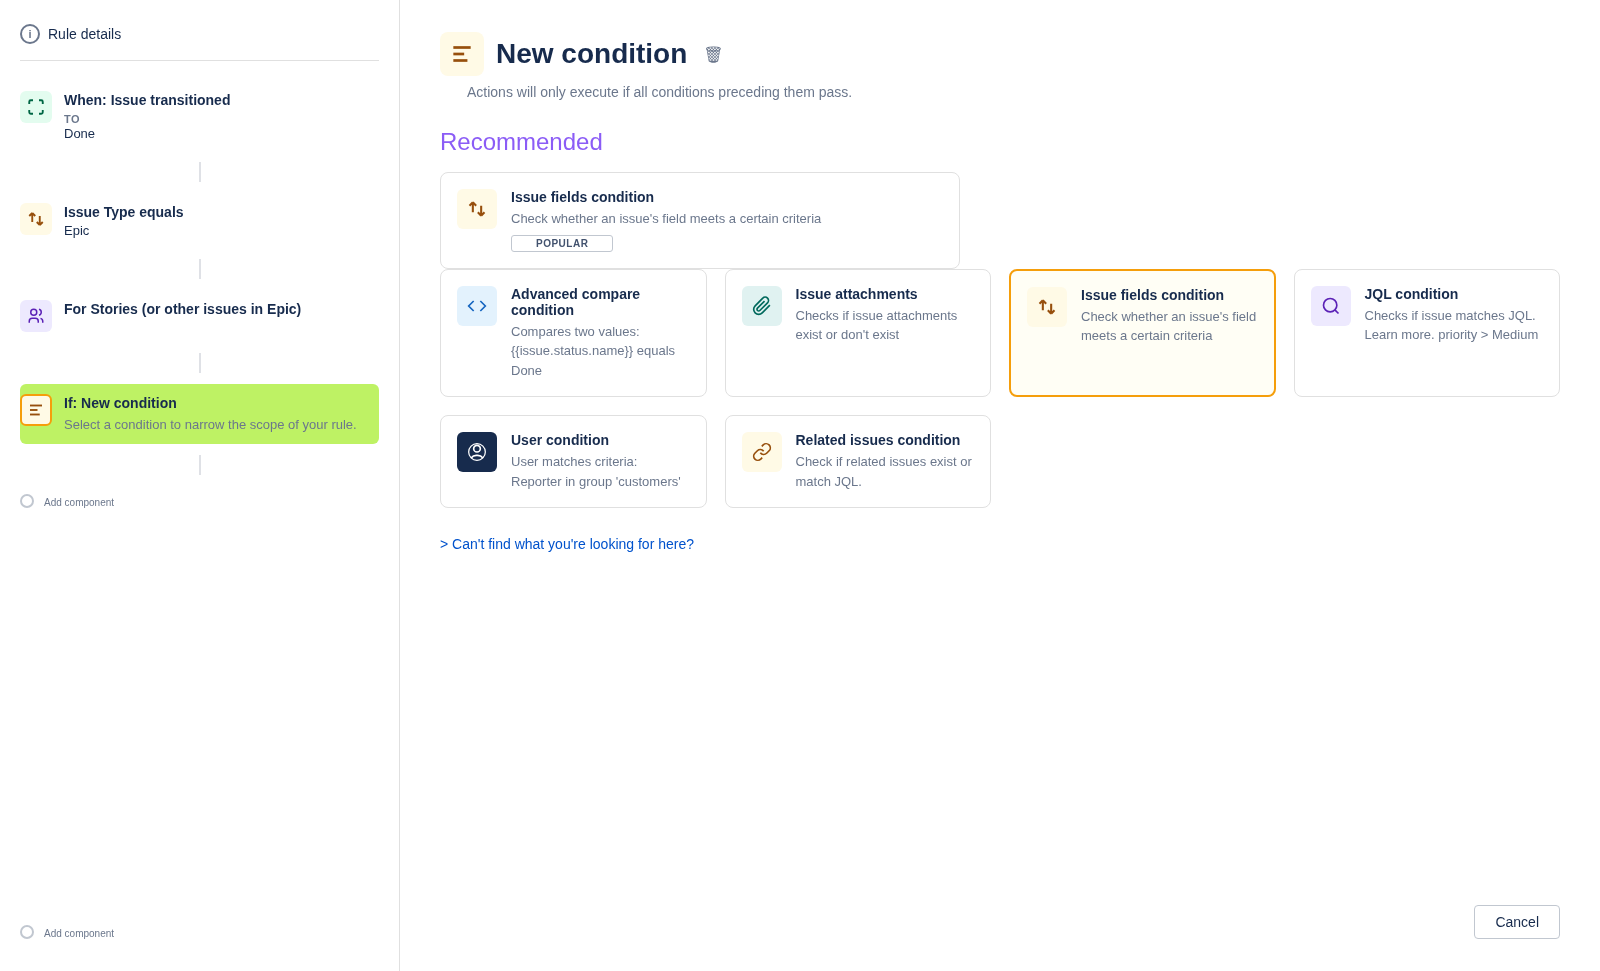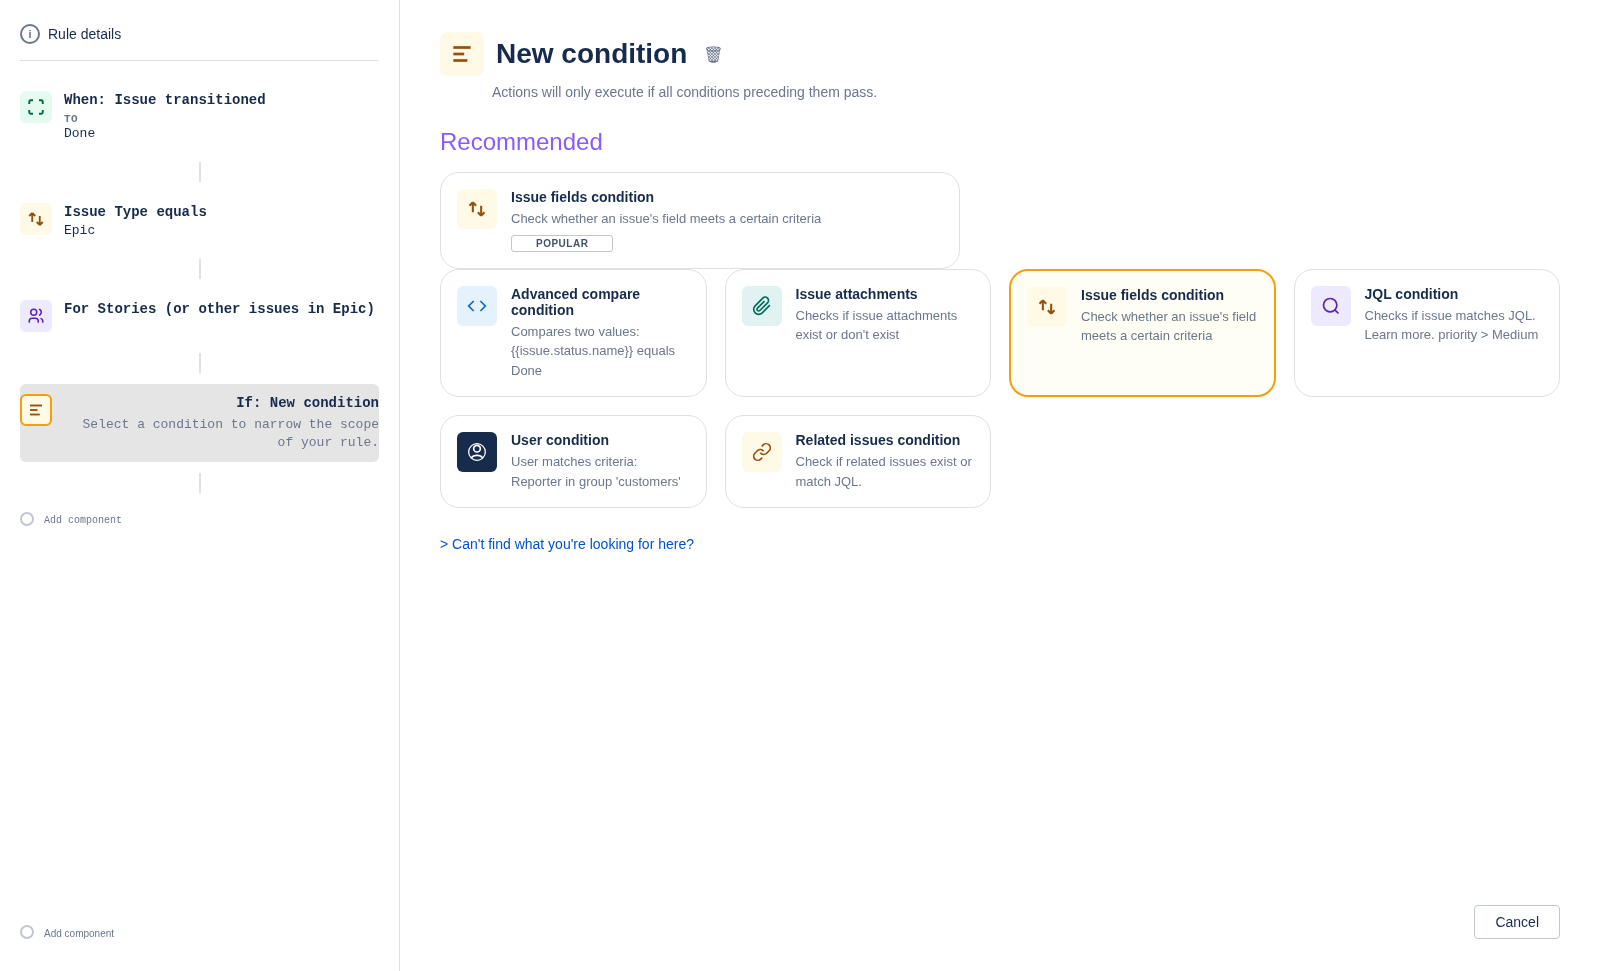--- a/index.html
+++ b/index.html
@@ -54,21 +54,20 @@
     .rule-details-label {
       font-size: 14px;
       color: #172b4d;
       font-weight: 500;
     }
 
     .pipeline {
       display: flex;
       flex-direction: column;
       gap: 11px;
-      font-family: Liberation Mono, monospace;
     }
 
     .pipeline-icon {
       width: 32px;
       height: 32px;
       border-radius: 6px;
       display: flex;
       align-items: center;
       justify-content: center;
       font-size: 16px;
@@ -131,24 +130,23 @@
 
     .add-component-circle {
       width: 14px;
       height: 14px;
       border: 2px solid #c1c7d0;
       border-radius: 50%;
       flex-shrink: 0;
     }
 
     .selected-item {
-      background: #e5e5e5;
+      background: #bef264;
       border-radius: 6px;
       padding: 8px 12px;
-      text-align: right;
     }
 
     
     .main-content {
       flex: 1;
       padding: 32px 40px;
       overflow-y: auto;
       position: relative;
     }
 
@@ -180,21 +178,21 @@
       font-size: 16px;
       color: #6b778c;
       cursor: pointer;
       margin-left: 4px;
     }
 
     .page-subtitle {
       font-size: 14px;
       color: #6b778c;
       margin-bottom: 28px;
-      margin-left: 52px;
+      margin-left: 27px;
     }
 
     .section-title {
       font-size: 24px;
       font-weight: 400;
       color: #8b5cf6;
       margin-bottom: 16px;
     }
 
     
@@ -204,21 +202,21 @@
       gap: 18px;
       margin-bottom: 28px;
     }
 
     .condition-card {
       display: flex;
       align-items: flex-start;
       gap: 14px;
       padding: 16px;
       border: 1px solid #e0e0e0;
-      border-radius: 19px;
+      border-radius: 8px;
       cursor: pointer;
       transition: border-color 0.2s;
       background: #fff;
     }
 
     .condition-card.selected {
       border: 2px solid #f59e0b;
       background: #fffef5;
     }
 

